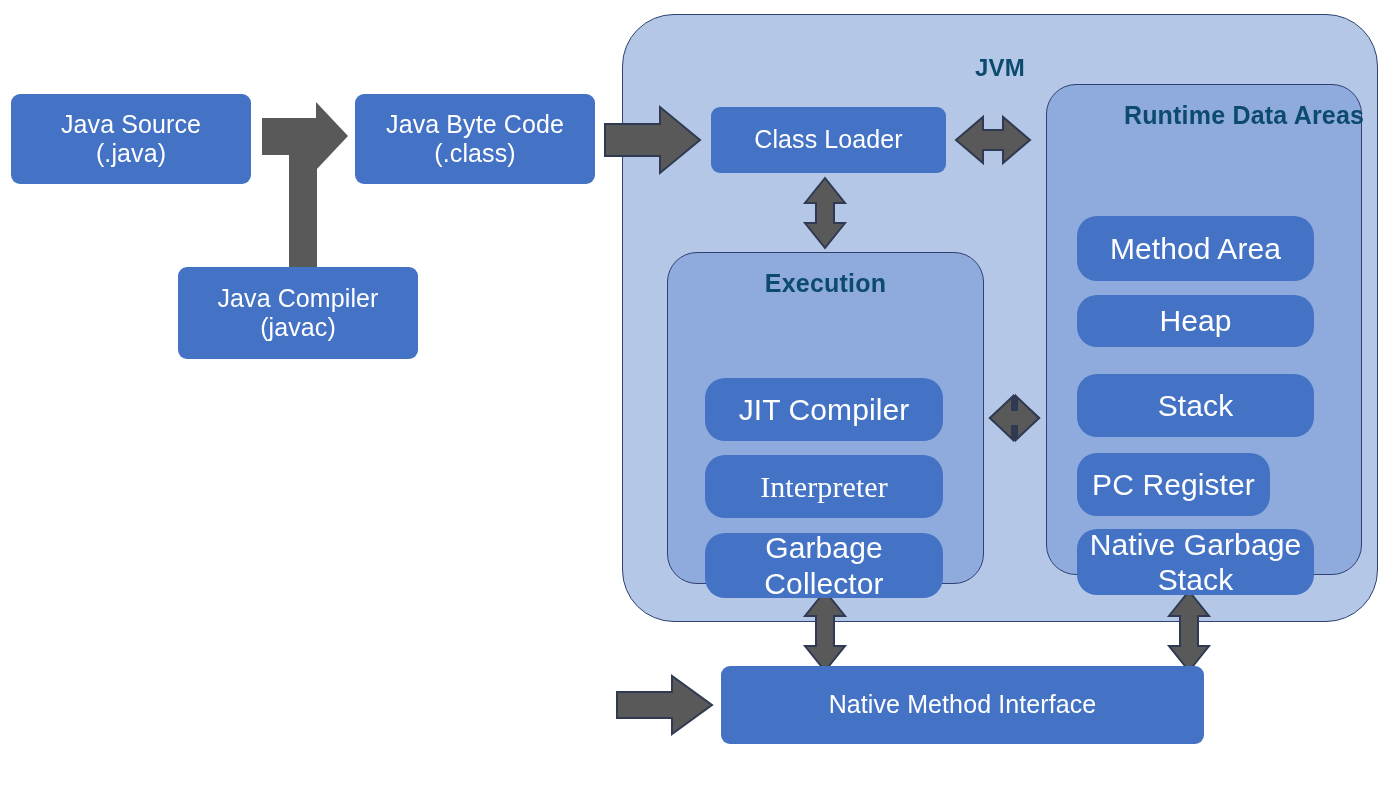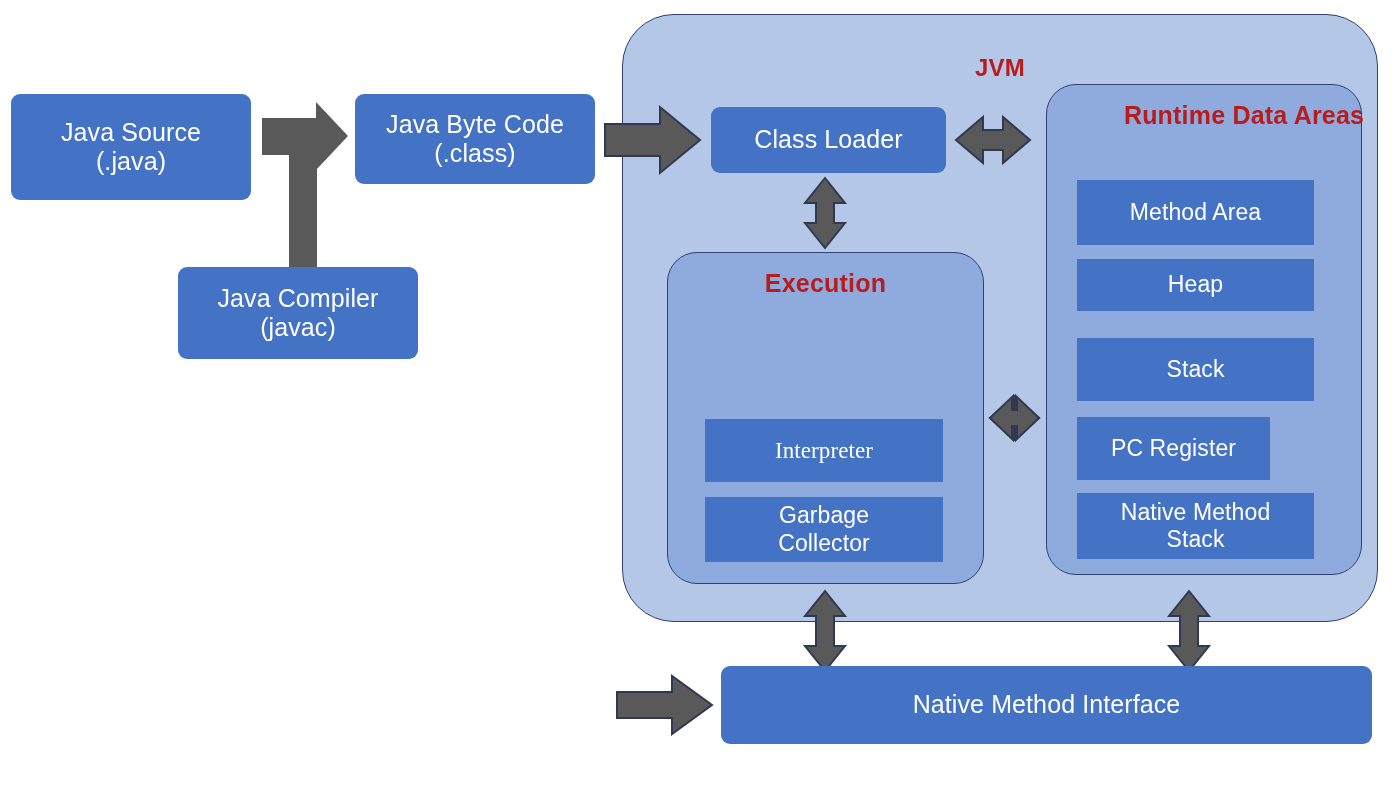--- a/index.html
+++ b/index.html
@@ -29,41 +29,41 @@
     justify-content: center;
     text-align: center;
     line-height: 1.18;
     font-size: 25px;
     font-weight: 400;
     letter-spacing: 0.1px;
     box-sizing: border-box;
     padding: 2px 6px;
     white-space: pre-line;
   }
-  .node.small { font-size: 23px; border-radius: 0; }
+  .node.small { font-size: 30px; border-radius: 20px; margin-top: 36px; }
 
   
   .panel {
     position: absolute;
     box-sizing: border-box;
     border: 1.6px solid #2F4272;
   }
   .panel.jvm {
     background: #B4C7E7;
     border-radius: 52px;
   }
   .panel.inner {
     background: #8FAADC;
     border-radius: 30px;
   }
   .panel-title {
     position: absolute;
     width: 100%;
     text-align: center;
-    color: #b91c1c;
+    color: #0c4a6e;
     font-weight: bold;
     font-size: 25px;
     letter-spacing: 0.2px;
   }
   .panel-title.jvm-title {
     font-size: 24px;
   }
 
   
   #arrows {
@@ -128,38 +128,39 @@
     <g>
       <path class="arw-out" d="M 1189,591 L 1169,616 L 1180,616 L 1180,646 L 1169,646 L 1189,671
                L 1209,646 L 1198,646 L 1198,616 L 1209,616 Z"></path>
     </g>
 
     <g>
       <path class="arw-out" d="M 617,692 L 672,692 L 672,676 L 712,705 L 672,734 L 672,718 L 617,718 Z"></path>
     </g>
   </svg>
 
-  <div class="node" style="left:11px; top:94px; width:240px; height:106px;">Java Source
+  <div class="node" style="left:11px; top:94px; width:240px; height:90px;">Java Source
 (.java)</div>
 
   <div class="node" style="left:178px; top:267px; width:240px; height:92px;">Java Compiler
 (javac)</div>
 
   <div class="node" style="left:355px; top:94px; width:240px; height:90px;">Java Byte Code
 (.class)</div>
 
   <div class="node" style="left:711px; top:107px; width:235px; height:66px;">Class Loader</div>
 
+  <div class="node small" style="left:705px; top:342px; width:238px; height:63px;">JIT Compiler</div>
   <div class="node small" style="left:705px; top:419px; width:238px; height:63px;font-family:Liberation Serif, serif;">Interpreter</div>
   <div class="node small" style="left:705px; top:497px; width:238px; height:65px;">Garbage
 Collector</div>
 
   <div class="node small" style="left:1077px; top:180px; width:237px; height:65px;">Method Area</div>
   <div class="node small" style="left:1077px; top:259px; width:237px; height:52px;">Heap</div>
   <div class="node small" style="left:1077px; top:338px; width:237px; height:63px;">Stack</div>
   <div class="node small" style="left:1077px; top:417px; width:193px; height:63px;">PC Register</div>
-  <div class="node small" style="left:1077px; top:493px; width:237px; height:66px;">Native Method
+  <div class="node small" style="left:1077px; top:493px; width:237px; height:66px;">Native Garbage
 Stack</div>
 
 
-  <div class="node" style="left:721px; top:666px; width:651px; height:78px;">Native Method Interface</div>
+  <div class="node" style="left:721px; top:666px; width:483px; height:78px;">Native Method Interface</div>
 
 </div>
 
 </body></html>

